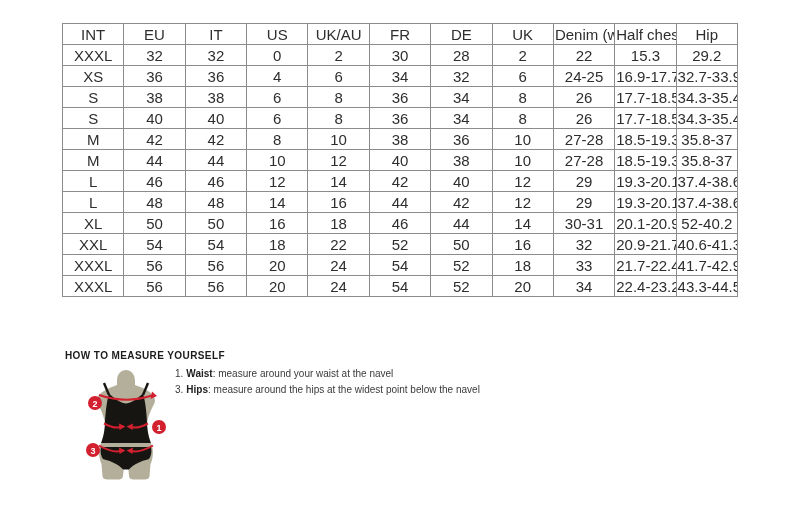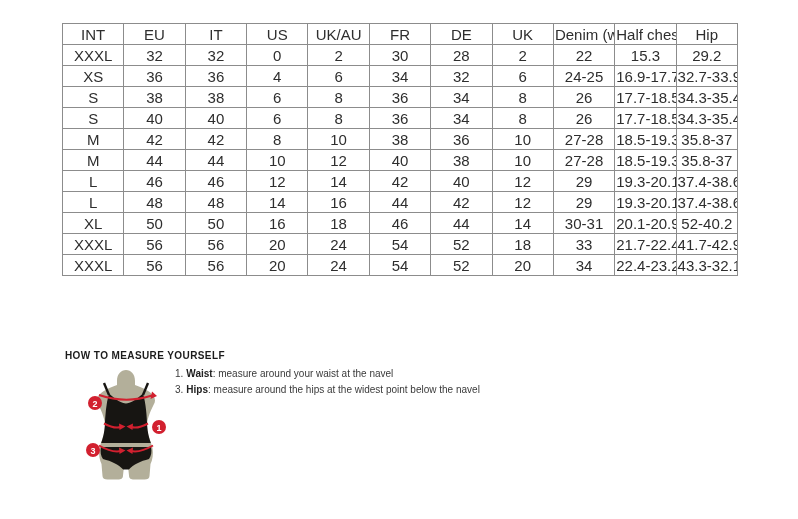--- a/index.html
+++ b/index.html
@@ -198,20 +198,33 @@
           <td>16</td>
           <td>18</td>
           <td>46</td>
           <td>44</td>
           <td>14</td>
           <td>30-31</td>
           <td>20.1-20.9</td>
           <td>52-40.2</td>
         </tr>
         <tr>
+          <td>XXL</td>
+          <td>54</td>
+          <td>54</td>
+          <td>18</td>
+          <td>22</td>
+          <td>52</td>
+          <td>50</td>
+          <td>16</td>
+          <td>32</td>
+          <td>20.9-21.7</td>
+          <td>40.6-41.3</td>
+        </tr>
+        <tr>
           <td>XXXL</td>
           <td>56</td>
           <td>56</td>
           <td>20</td>
           <td>24</td>
           <td>54</td>
           <td>52</td>
           <td>18</td>
           <td>33</td>
           <td>21.7-22.4</td>
@@ -221,21 +234,21 @@
           <td>XXXL</td>
           <td>56</td>
           <td>56</td>
           <td>20</td>
           <td>24</td>
           <td>54</td>
           <td>52</td>
           <td>20</td>
           <td>34</td>
           <td>22.4-23.2</td>
-          <td>43.3-32.1</td>
+          <td>43.3-44.5</td>
         </tr>
       </tbody>
     </table>
 
   <div class="measure-heading">HOW TO MEASURE YOURSELF</div>
 
   <div class="figure-wrap">
     <svg width="96" height="112" viewBox="0 0 96 112">
 
       <path fill="#b3af9a" d="

